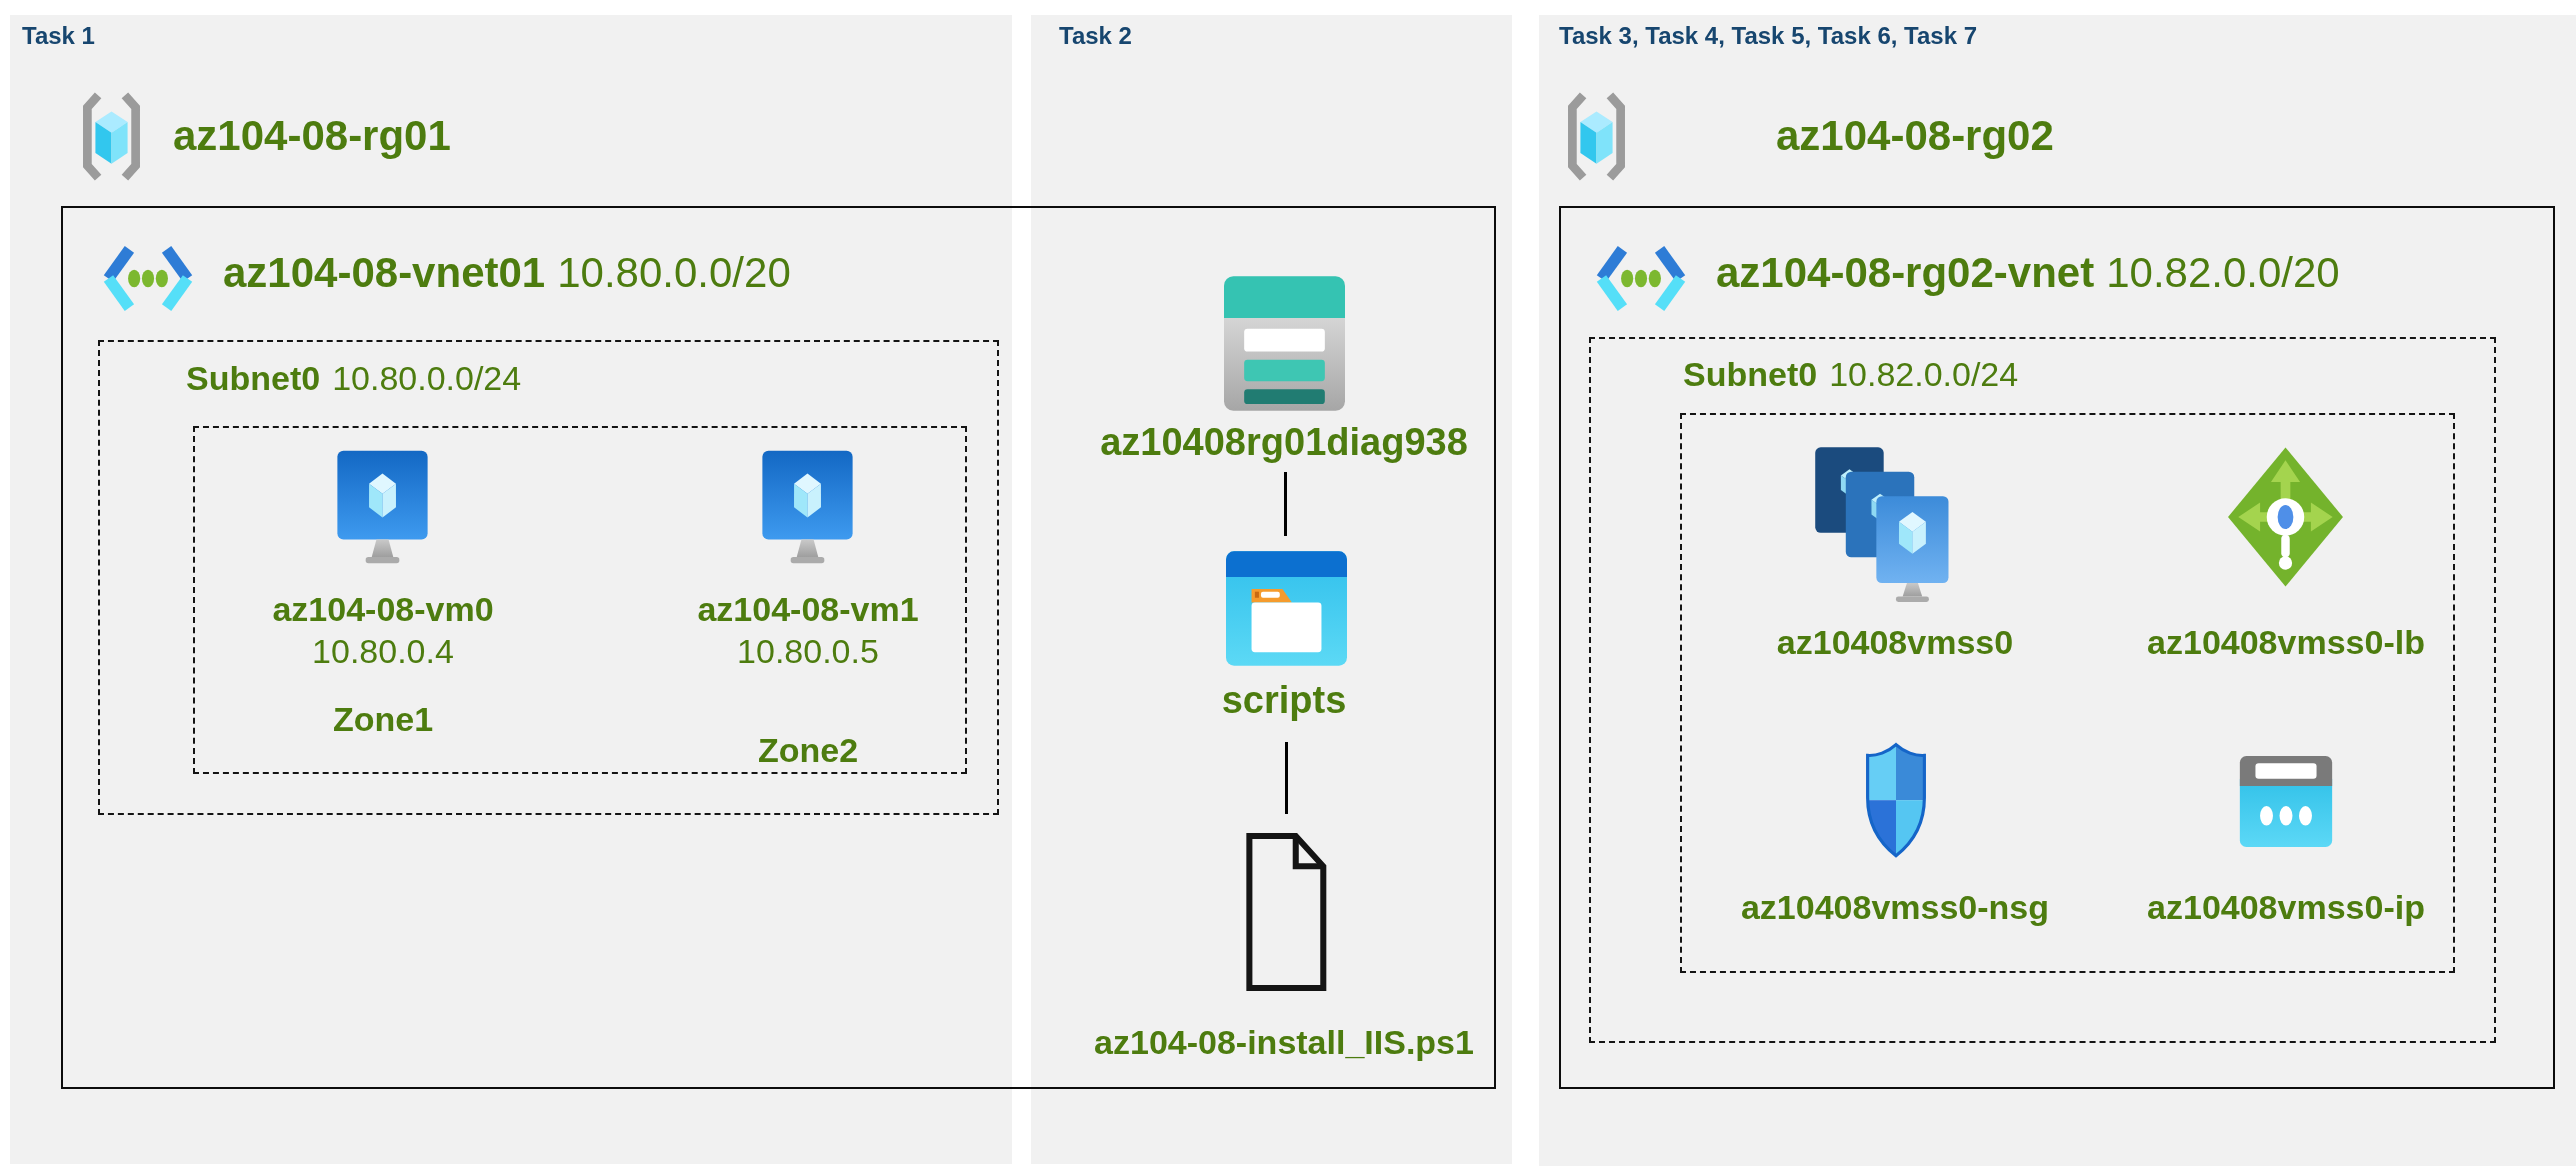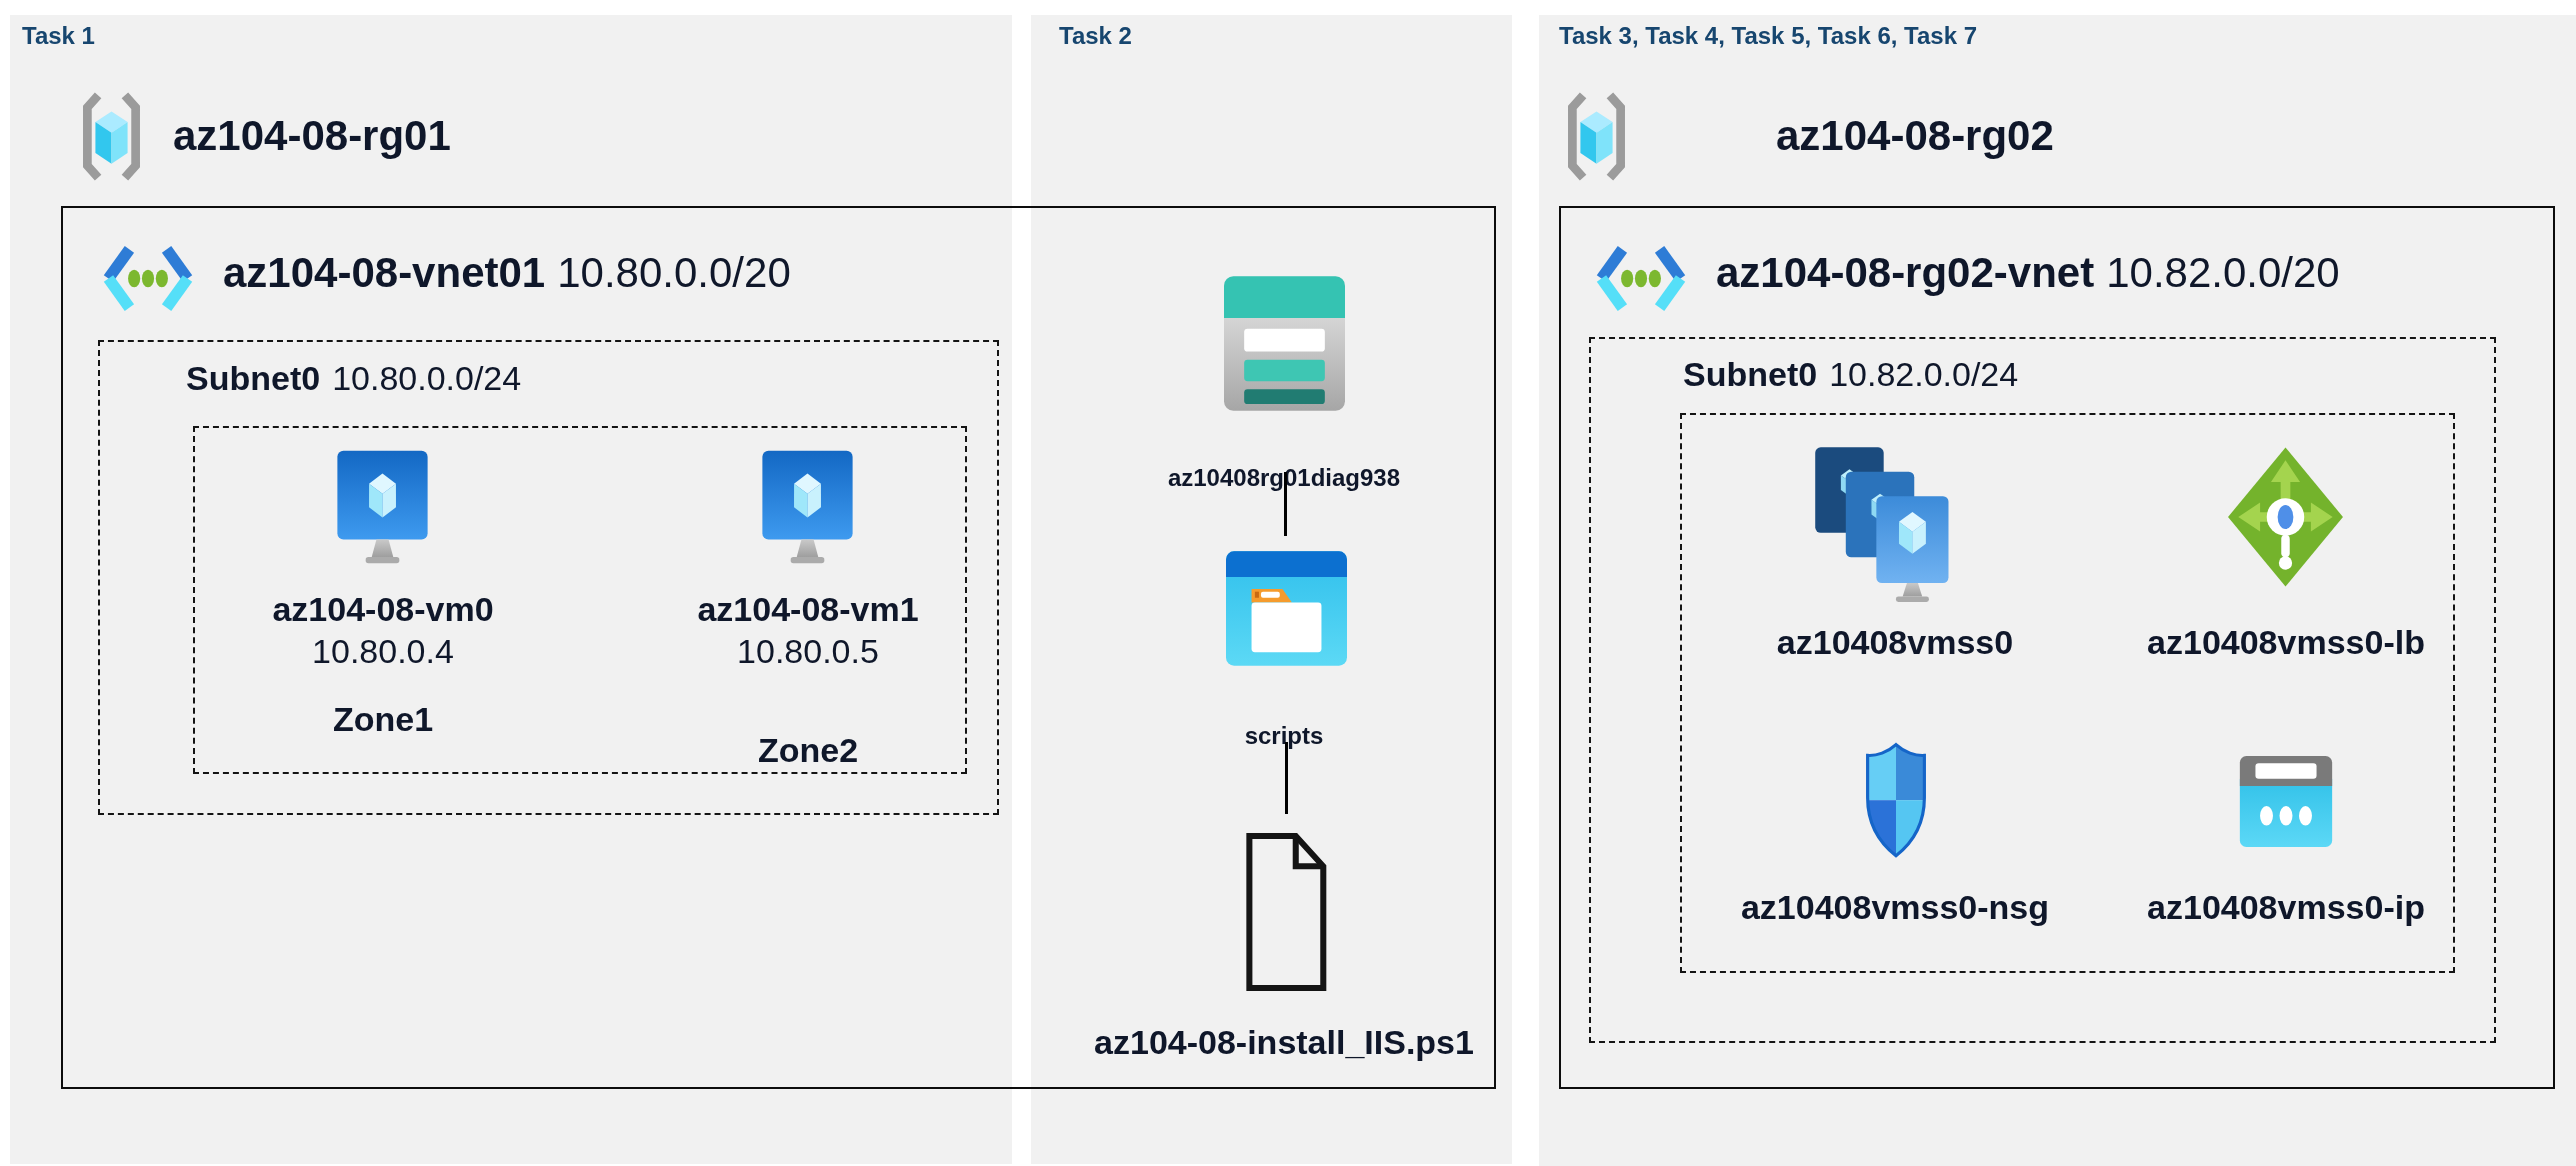--- a/index.html
+++ b/index.html
@@ -1,27 +1,27 @@
 <!DOCTYPE html>
 <html style="font-size:10.8px"><head>
 <meta charset="utf-8">
 <style>
   html,body{margin:0;padding:0;width:2576px;height:1166px;background:#FFFFFF;overflow:hidden;
             font-family:"Liberation Sans",sans-serif;}
   .panel{position:absolute;background:#F1F1F1;}
   .title{position:absolute;font-weight:bold;font-size:24px;line-height:36px;color:#17466F;white-space:nowrap;}
   .solid-box{position:absolute;border:2.7px solid #0D0D0D;box-sizing:border-box;}
   .dashed-box{position:absolute;border:2px dashed #141414;box-sizing:border-box;}
-  .lbl{position:absolute;color:#0f172a;white-space:nowrap;}
+  .lbl{position:absolute;color:#4d7c0f;white-space:nowrap;}
   .b{font-weight:bold;}
   .ctr{text-align:center;}
   .vline{position:absolute;width:2.7px;background:#000000;}
   svg{position:absolute;}
   .f62{font-size:42px;line-height:42px;}
-  .f56{font-size:24px;line-height:38px;margin-top:36px;}
+  .f56{font-size:38px;line-height:38px;}
   .f50{font-size:34px;line-height:34px;}
   .gap{display:inline-block;width:12px;}
 </style>
 </head>
 <body>
 
 <svg width="0" height="0">
   <defs>
     <linearGradient id="gmon" x1="0" y1="0" x2="0" y2="1">
       <stop offset="0" stop-color="#1368C4"></stop>

